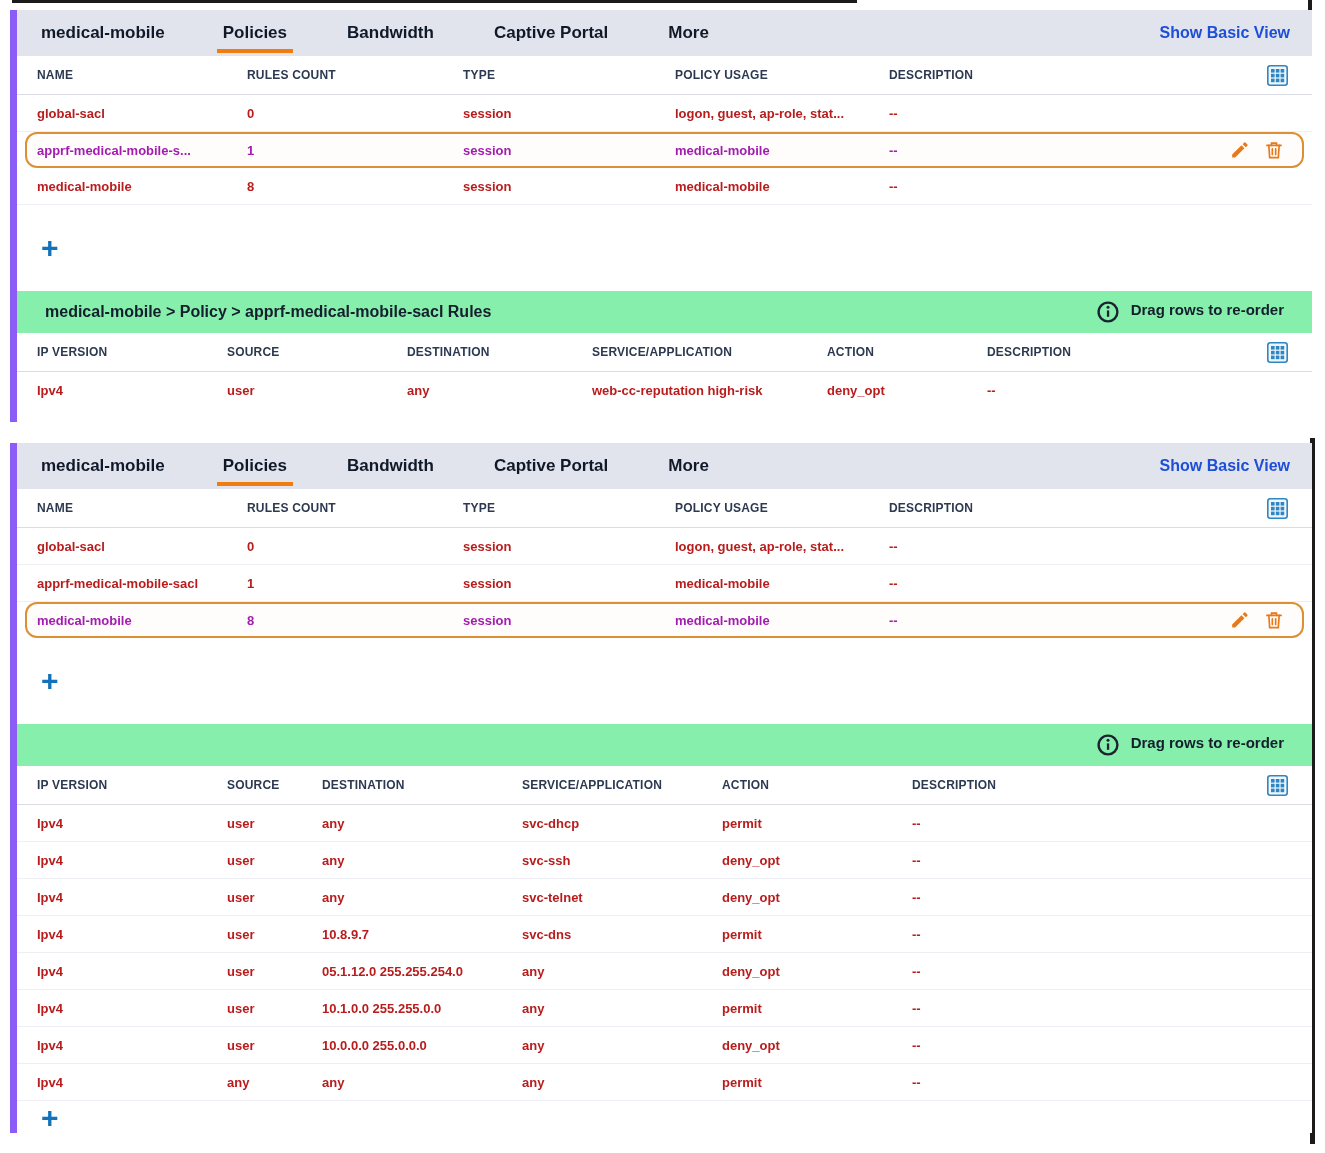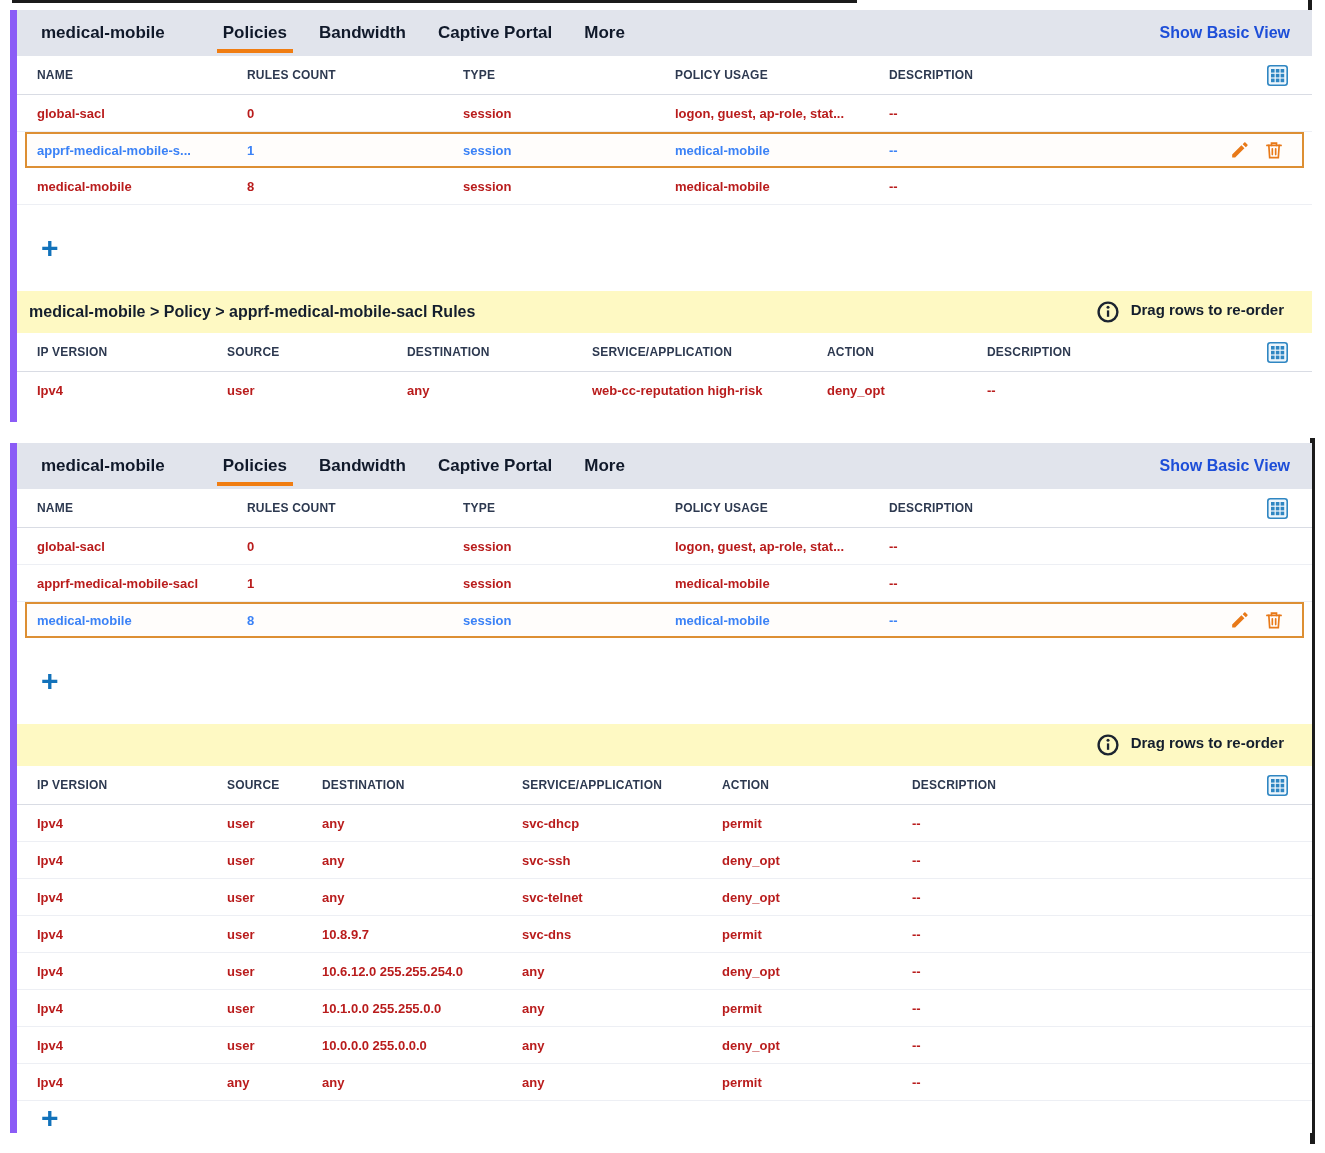--- a/index.html
+++ b/index.html
@@ -10,47 +10,47 @@
   .edge-right-a{position:absolute;left:1308px;top:0;width:4px;height:420px;background:#1b1b1b;}
   .edge-right-b{position:absolute;left:1310px;top:438px;width:5px;height:706px;background:#1b1b1b;}
 
   .panel{position:absolute;left:10px;width:1295px;background:#ffffff;border-left:7px solid #8b5cf6;}
   .panel.top{top:10px;height:412px;}
   .panel.bottom{top:443px;height:690px;}
 
   
   .tabbar{height:46px;background:#e1e4ec;display:flex;align-items:center;padding:0 22px 0 24px;}
   .ctx{font-size:17px;font-weight:700;color:#10192a;margin-right:58px;}
-  .tabs{display:flex;gap:32px;align-items:flex-end;height:100%;}
+  .tabs{display:flex;gap:60px;align-items:flex-end;height:100%;}
   .tab{font-size:17px;font-weight:700;color:#10192a;display:flex;align-items:center;height:100%;position:relative;cursor:pointer;}
   .tab.active::after{content:"";position:absolute;left:-6px;right:-6px;bottom:3px;height:4px;background:#f07d12;}
   .basiclink{margin-left:auto;font-size:16px;font-weight:700;color:#1d4ed8;cursor:pointer;}
 
   
   .grid{display:grid;align-items:center;padding:0 20px;}
   .pol{grid-template-columns:210px 216px 212px 214px 212px 1fr;}
   .r1{grid-template-columns:190px 180px 185px 235px 160px 1fr;}
   .r2{grid-template-columns:190px 95px 200px 200px 190px 1fr;}
   .tblhead{height:38px;border-bottom:1px solid #d9dce4;}
   .tblhead span{font-size:12px;font-weight:700;color:#2d3950;letter-spacing:.2px;}
   .row{height:36px;border-bottom:1px solid #edeff4;font-size:13px;color:#b91c1c;font-weight:bold;}
   .row:last-child{border-bottom:none;}
   .hicons{display:flex;justify-content:flex-end;align-items:center;padding-right:4px;}
   .ricons{display:flex;justify-content:flex-end;align-items:center;gap:14px;padding-right:8px;}
 
   
-  .row.hl{margin:0 8px;padding:0 10px;border:2px solid #dd8f33;border-radius:0;
-          color:#3b82f6;font-weight:700;height:36px;box-sizing:border-box;background:#fffdfb;}
+  .row.hl{margin:0 8px;padding:0 10px;border:2px solid #dd8f33;border-radius:12px;
+          color:#a21caf;font-weight:700;height:36px;box-sizing:border-box;background:#fffdfb;}
 
   .addzone{height:86px;display:flex;align-items:center;padding-left:24px;}
   .addzone.short{height:36px;align-items:flex-start;padding-top:2px;}
   .addbtn{color:#1272ba;font-size:30px;font-weight:700;line-height:1;cursor:pointer;user-select:none;}
 
   
-  .secbar{height:42px;background:#fef9c3;display:flex;align-items:center;padding:0 28px 0 12px;}
+  .secbar{height:42px;background:#86efac;display:flex;align-items:center;padding:0 28px 0 28px;}
   .sectitle{font-size:16px;font-weight:700;color:#141e2d;}
   .dragwrap{margin-left:auto;display:flex;gap:12px;}
   .draghint{font-size:15px;font-weight:700;color:#141e2d;}
   svg{display:block;}
 </style>
 </head>
 <body>
 
 <svg width="0" height="0" style="position:absolute">
   <defs>
@@ -297,21 +297,21 @@
     <span>Ipv4</span>
     <span>user</span>
     <span>10.8.9.7</span>
     <span>svc-dns</span>
     <span>permit</span>
     <span>--</span>
   </div>
   <div class="grid r2 row">
     <span>Ipv4</span>
     <span>user</span>
-    <span>10.6.12.0 255.255.254.0</span>
+    <span>05.1.12.0 255.255.254.0</span>
     <span>any</span>
     <span>deny_opt</span>
     <span>--</span>
   </div>
   <div class="grid r2 row">
     <span>Ipv4</span>
     <span>user</span>
     <span>10.1.0.0 255.255.0.0</span>
     <span>any</span>
     <span>permit</span>

